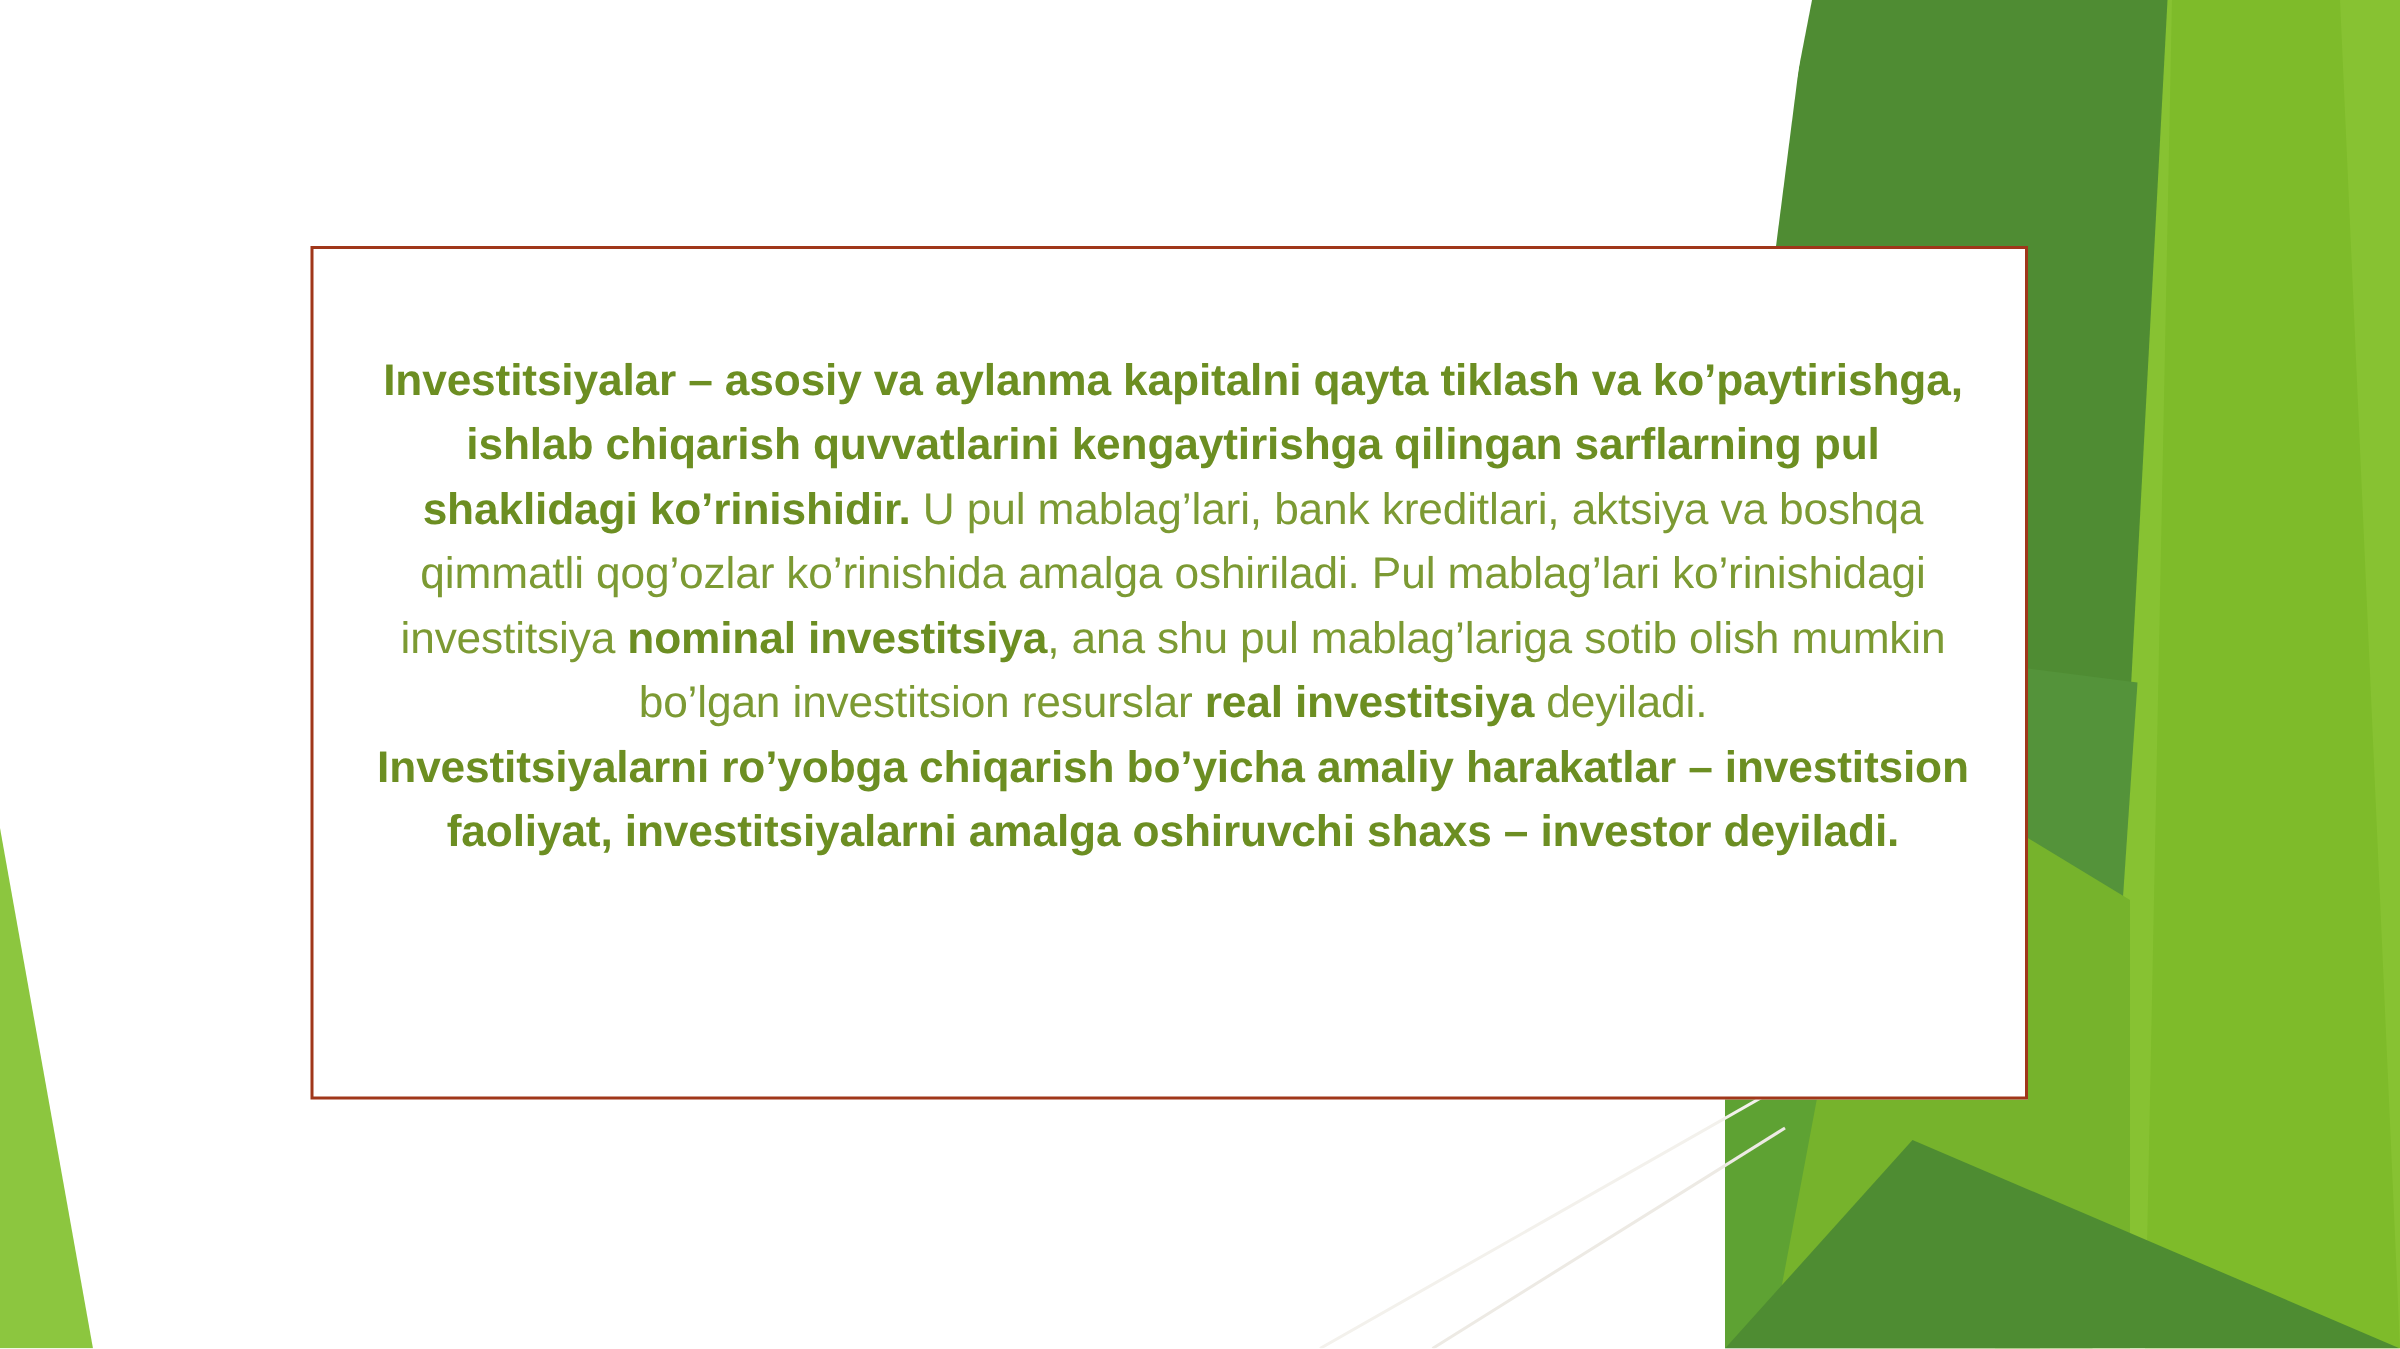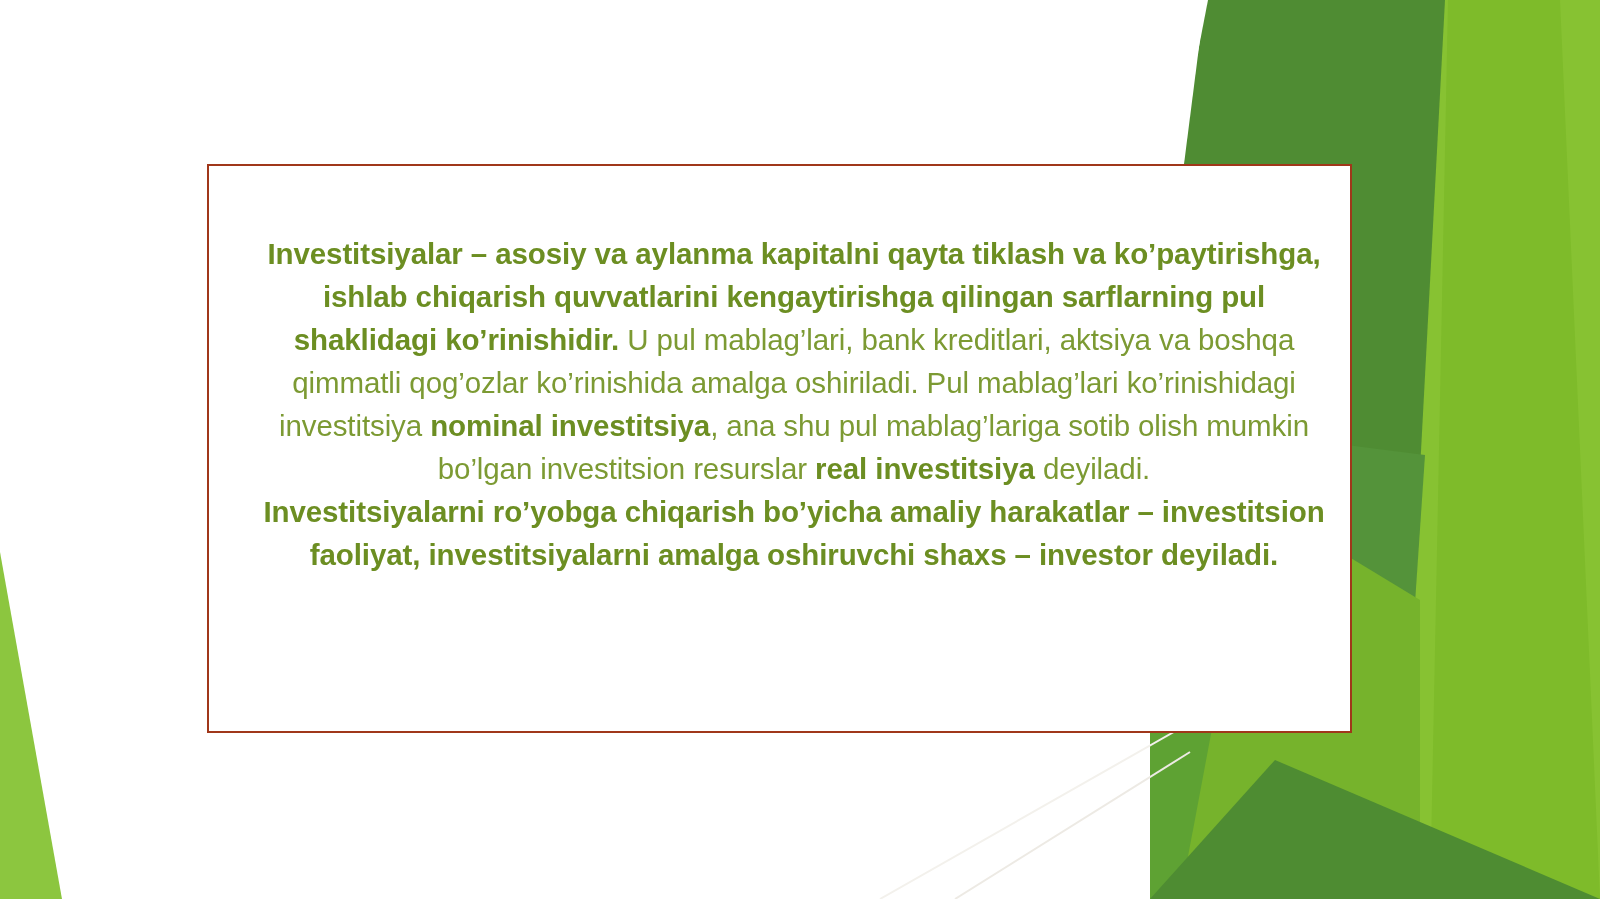--- a/index.html
+++ b/index.html
@@ -29,21 +29,21 @@
     top: 164px;
     width: 1145px;
     height: 569px;
     box-sizing: border-box;
     background: #ffffff;
     border: 2px solid #A0371A;
     z-index: 2;
   }
   #body-text {
     position: absolute;
-    left: 50px;
+    left: 38px;
     top: 66px;
     width: 1070px;
     text-align: center;
     font-size: 29.5px;
     line-height: 43px;
     color: #7C9A33;
     font-family: "Liberation Sans", sans-serif;
     letter-spacing: -0.1px;
   }
   #body-text b,

